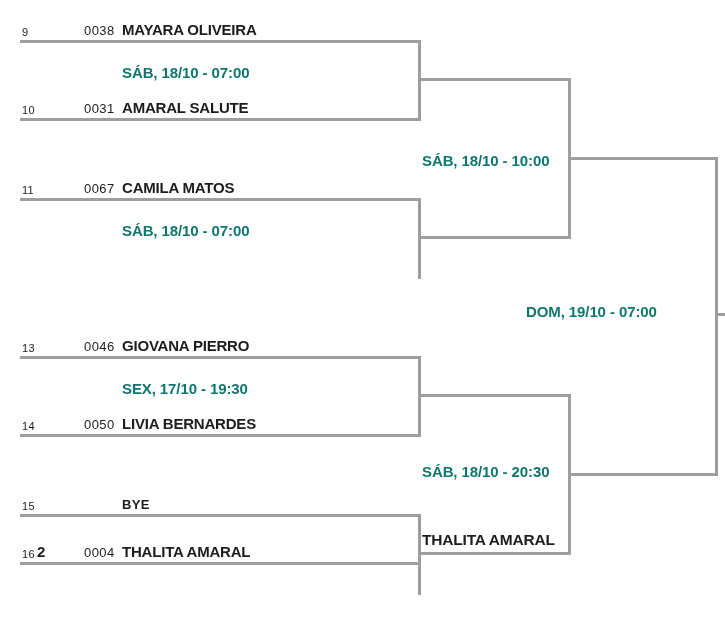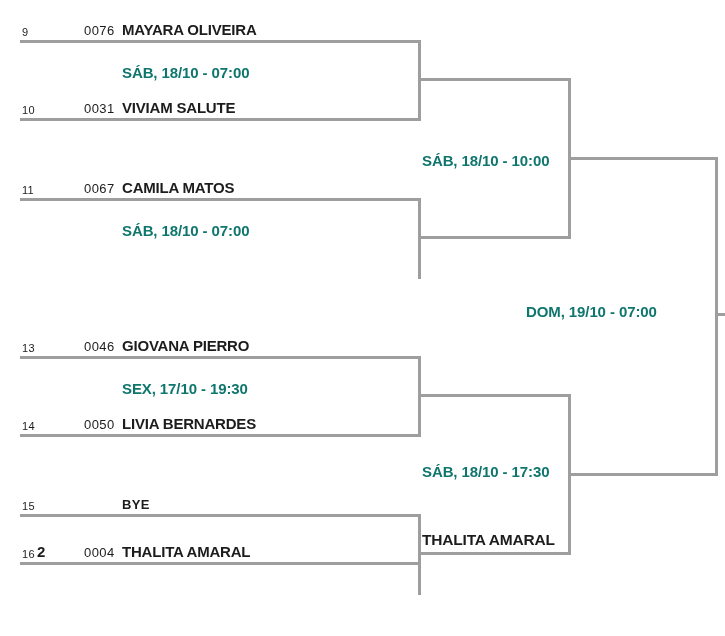--- a/index.html
+++ b/index.html
@@ -43,28 +43,28 @@
   }
 </style>
 </head>
 <body>
 
 <div id="stage">
 
   <div class="slot" style="top:18px">
     <span class="pos">9</span>
     <span class="seed"></span>
-    <span class="code">0076</span>
+    <span class="code">0038</span>
     <span class="pname">MAYARA OLIVEIRA</span>
   </div>
   <div class="slot" style="top:96px">
     <span class="pos">10</span>
     <span class="seed"></span>
     <span class="code">0031</span>
-    <span class="pname">VIVIAM SALUTE</span>
+    <span class="pname">AMARAL SALUTE</span>
   </div>
 
   <div class="slot" style="top:176px">
     <span class="pos">11</span>
     <span class="seed"></span>
     <span class="code">0067</span>
     <span class="pname">CAMILA MATOS</span>
   </div>
 
   <div class="slot" style="top:334px">
@@ -106,18 +106,18 @@
   <div class="line" style="left:568px;top:157px;width:150px;height:3px"></div>
   <div class="line" style="left:568px;top:473px;width:150px;height:3px"></div>
 
   <div class="line" style="left:715px;top:157px;width:3px;height:319px"></div>
   <div class="line" style="left:715px;top:313px;width:10px;height:3px"></div>
 
   <div class="time t-m1">SÁB, 18/10 - 07:00</div>
   <div class="time t-m2">SÁB, 18/10 - 07:00</div>
   <div class="time t-m3">SEX, 17/10 - 19:30</div>
   <div class="time t-sf1">SÁB, 18/10 - 10:00</div>
-  <div class="time t-sf2">SÁB, 18/10 - 17:30</div>
+  <div class="time t-sf2">SÁB, 18/10 - 20:30</div>
   <div class="time t-final">DOM, 19/10 - 07:00</div>
 
   <div class="winner">THALITA AMARAL</div>
 
 </div>
 
 </body></html>

